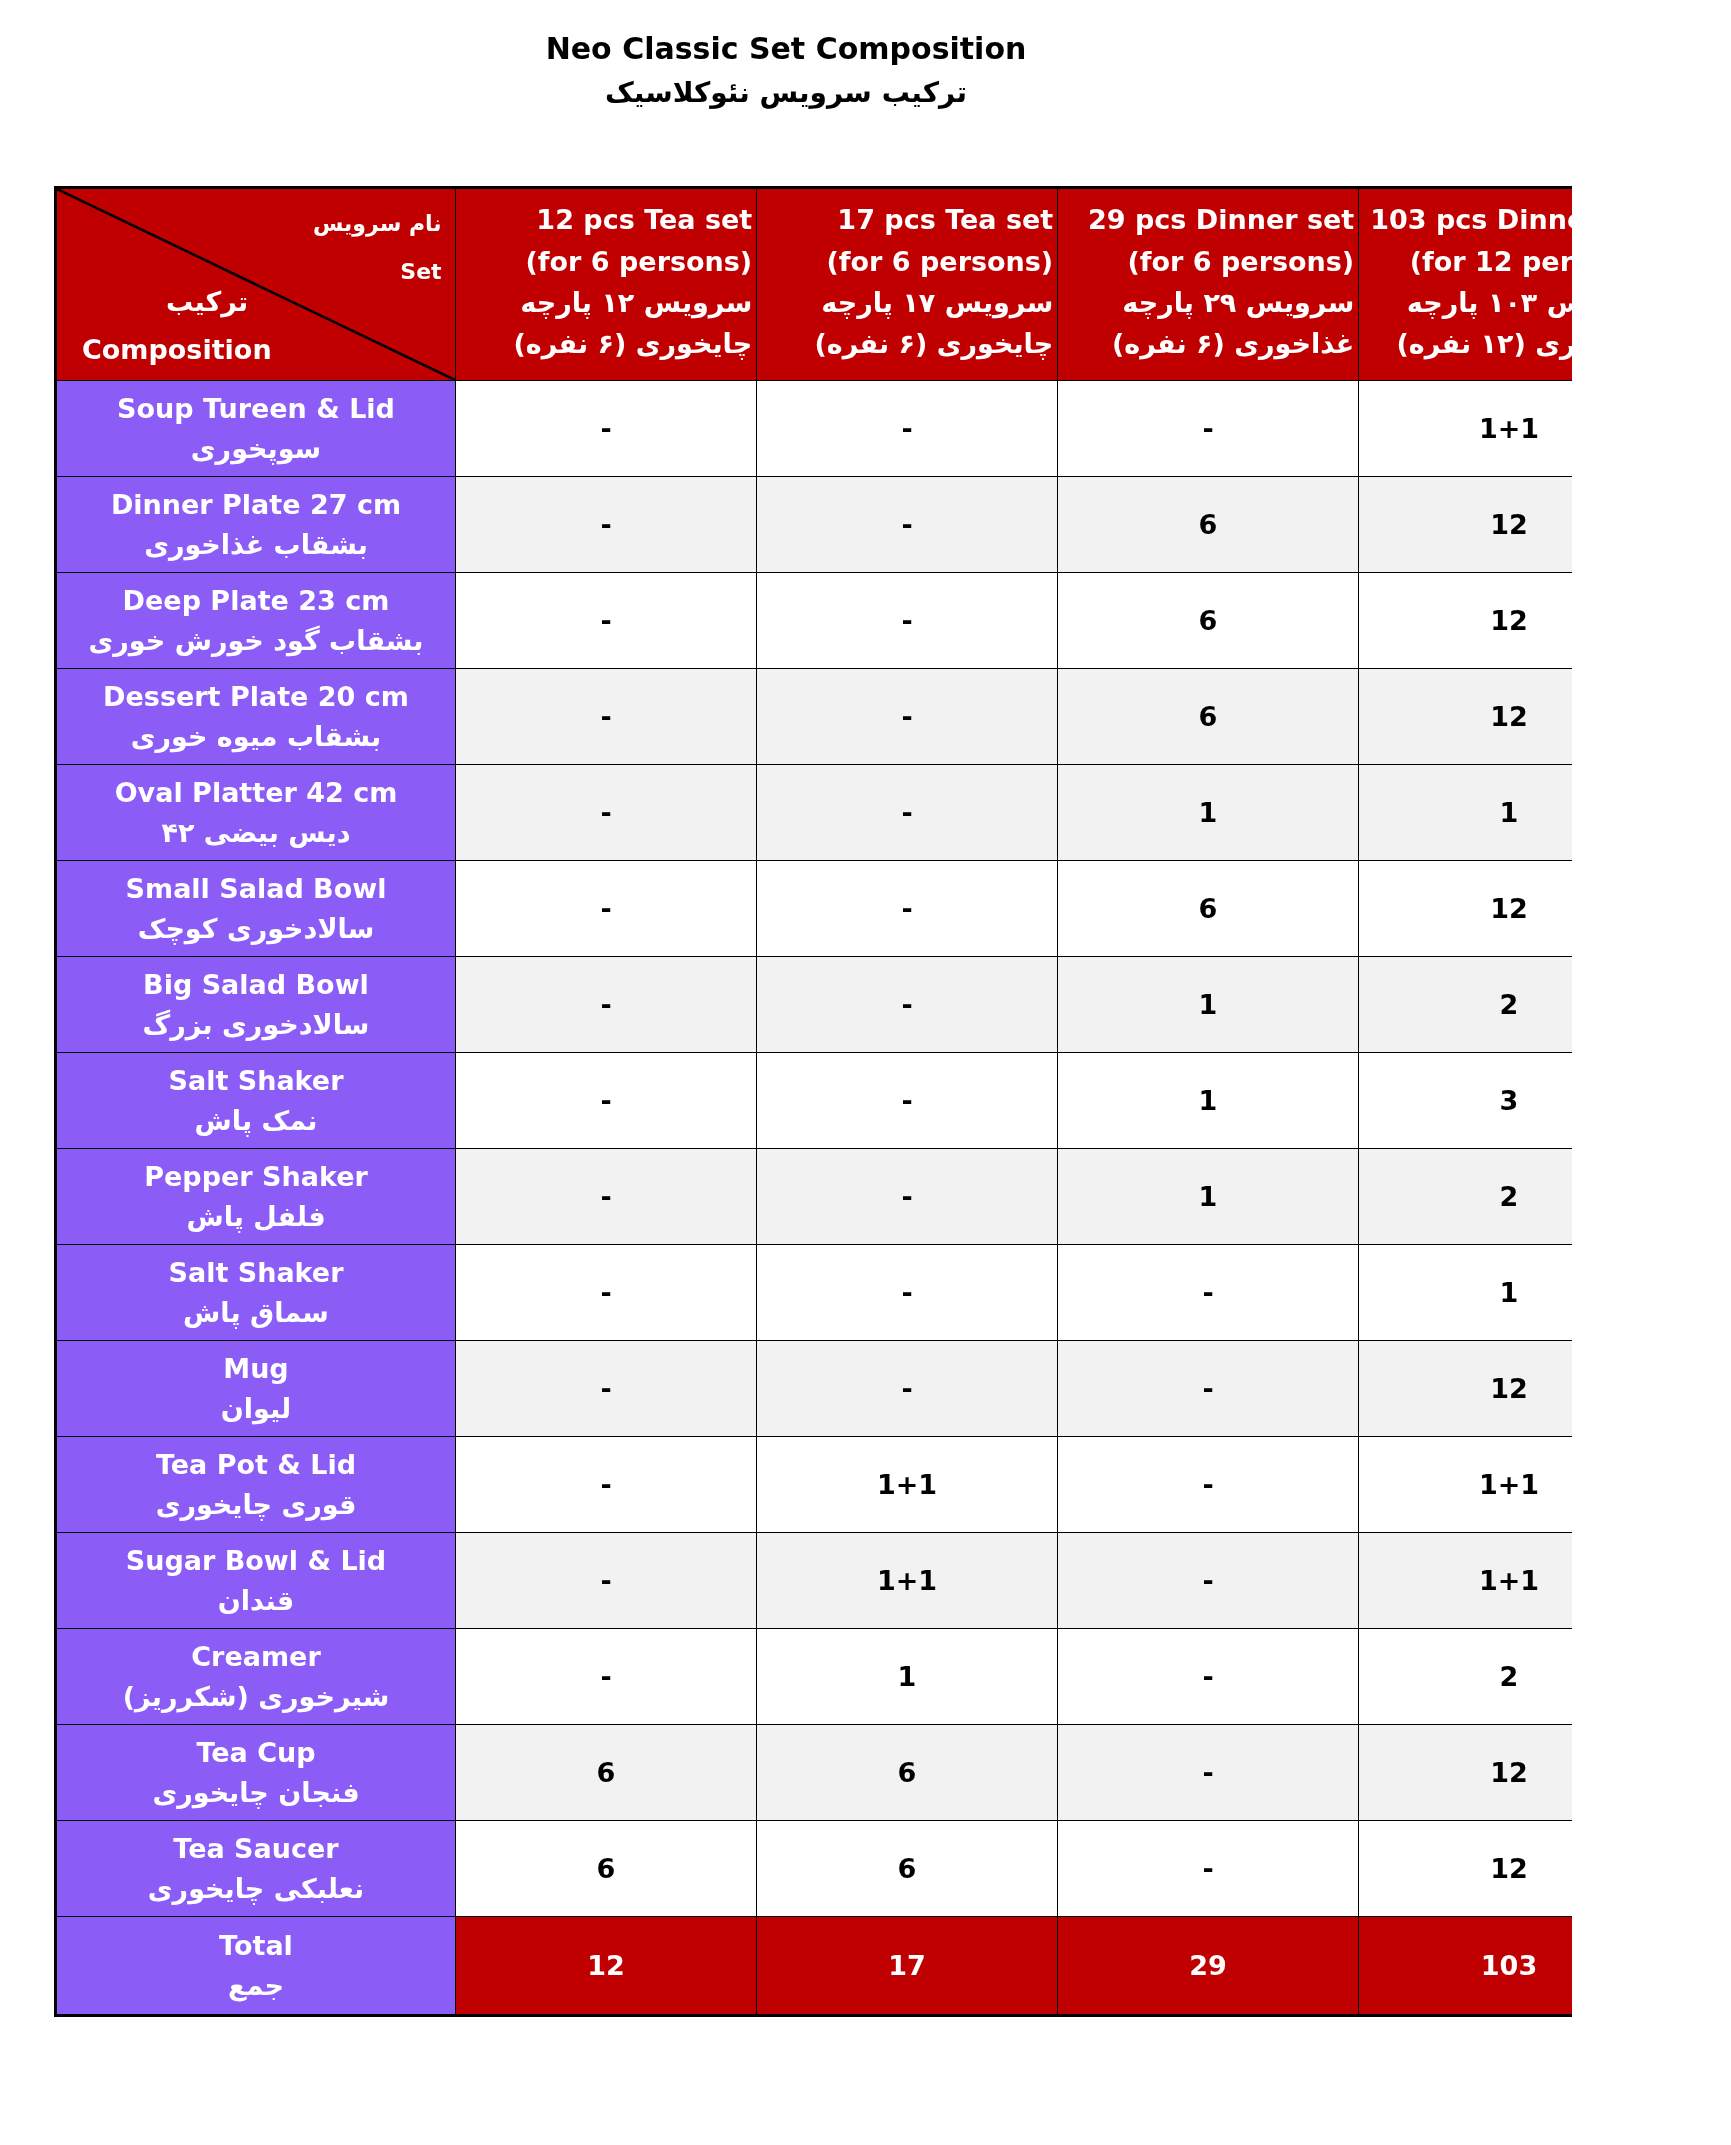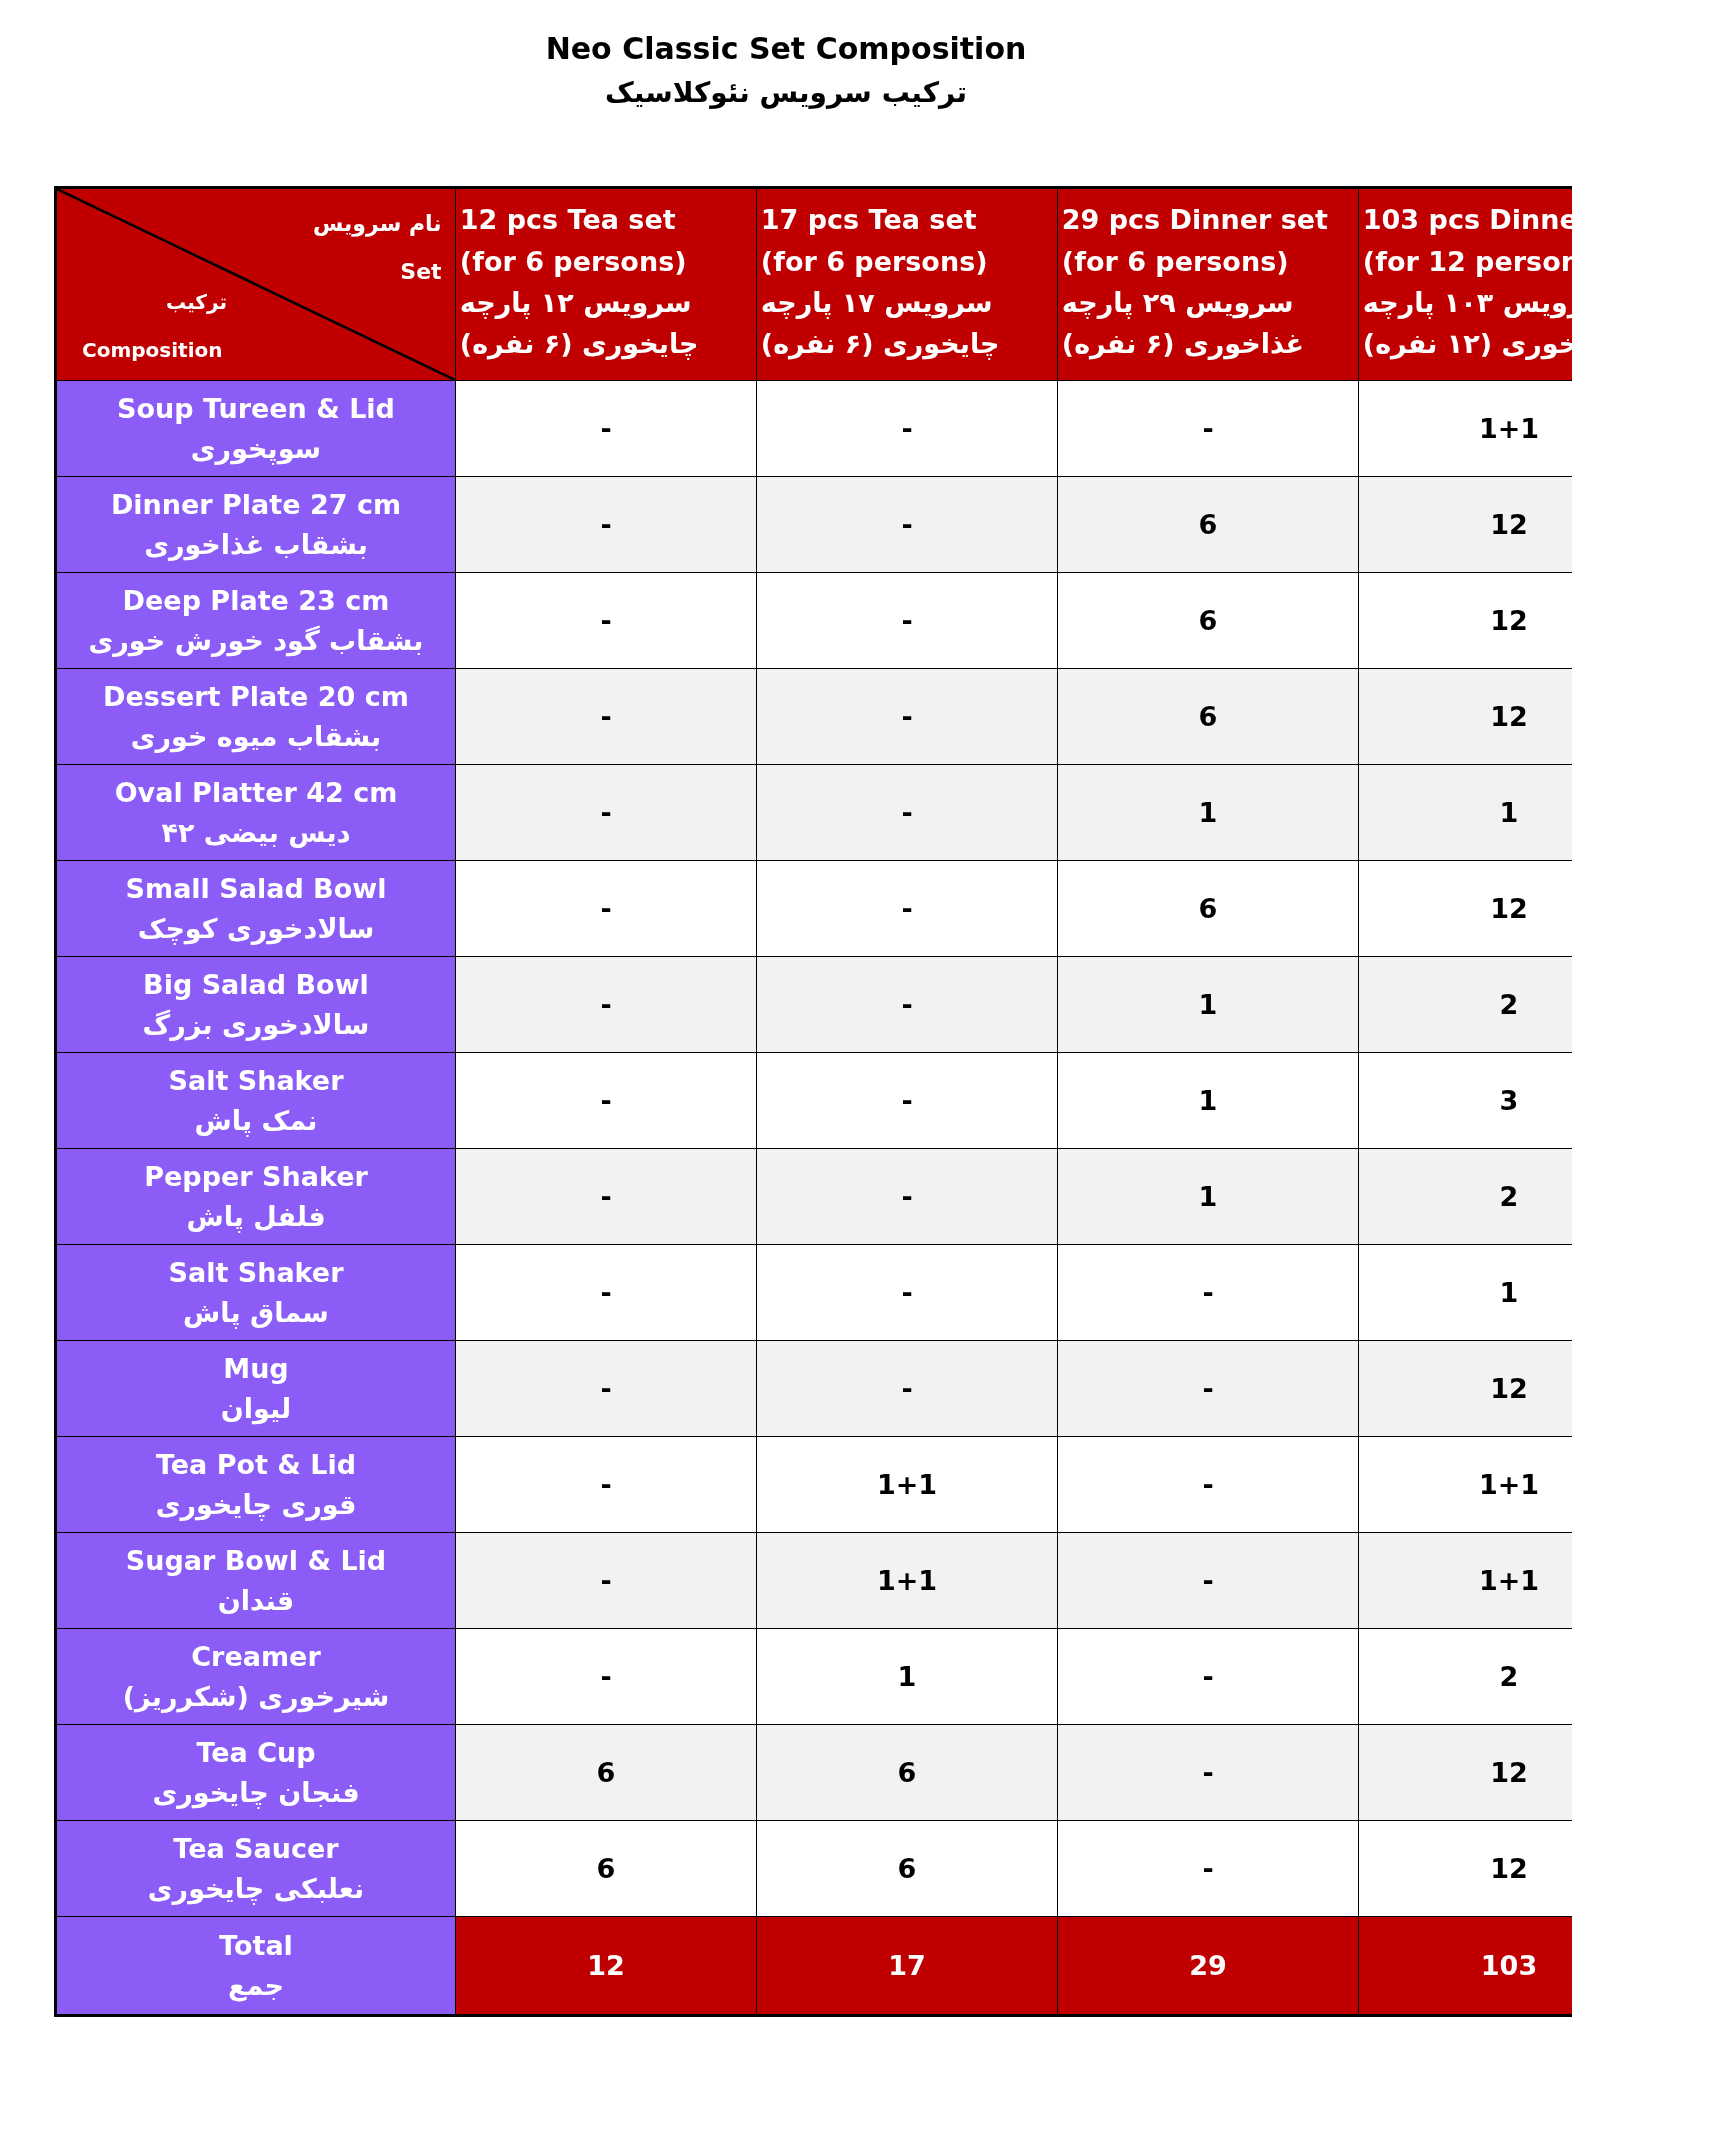--- a/index.html
+++ b/index.html
@@ -47,21 +47,21 @@
   
   thead tr { height: 191px; }
   thead th { border-bottom: 3.8px solid #000; vertical-align: top; }
   .col-header-inner {
     height: 191px;
     box-sizing: border-box;
     padding: 15.3px 3.8px 19px 3.8px;
     display: flex;
     flex-direction: column;
     justify-content: space-between;
-    align-items: flex-start;
+    align-items: flex-end;
     font-size: 27px;
     font-weight: bold;
     line-height: 32.5px;
   }
 
   
   .corner-cell {
     position: relative;
     border-right: 2.9px solid #000;
   }
@@ -77,21 +77,21 @@
     text-align: right;
     font-size: 22px;
     font-weight: bold;
     line-height: 32.5px;
   }
   .corner-top .en { margin-top: 15.3px; }
   .corner-bottom {
     position: absolute;
     bottom: 13.4px; left: 25px;
     text-align: left;
-    font-size: 20px;
+    font-size: 27px;
     font-weight: bold;
     line-height: 32.5px;
   }
   .corner-bottom .fa { text-align: left; padding-left: 84px; margin-bottom: 15.3px; }
 
   
   tbody tr { height: 96px; }
   .label-cell {
     background: #8b5cf6;
     color: #fff;

